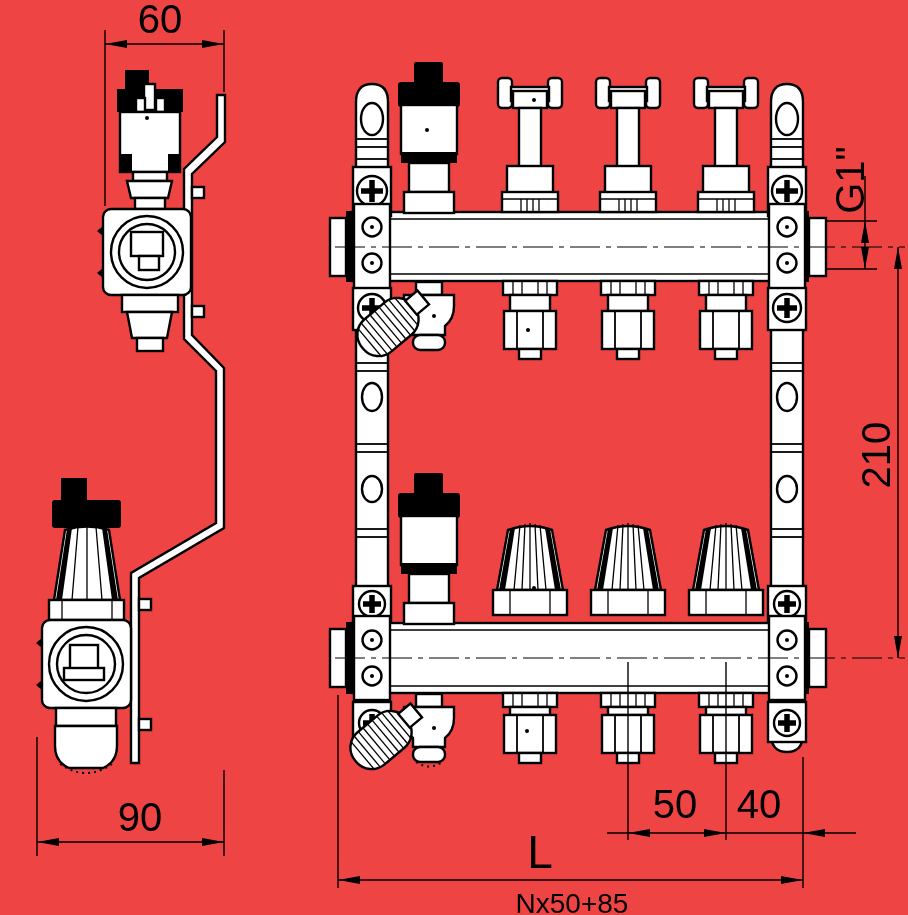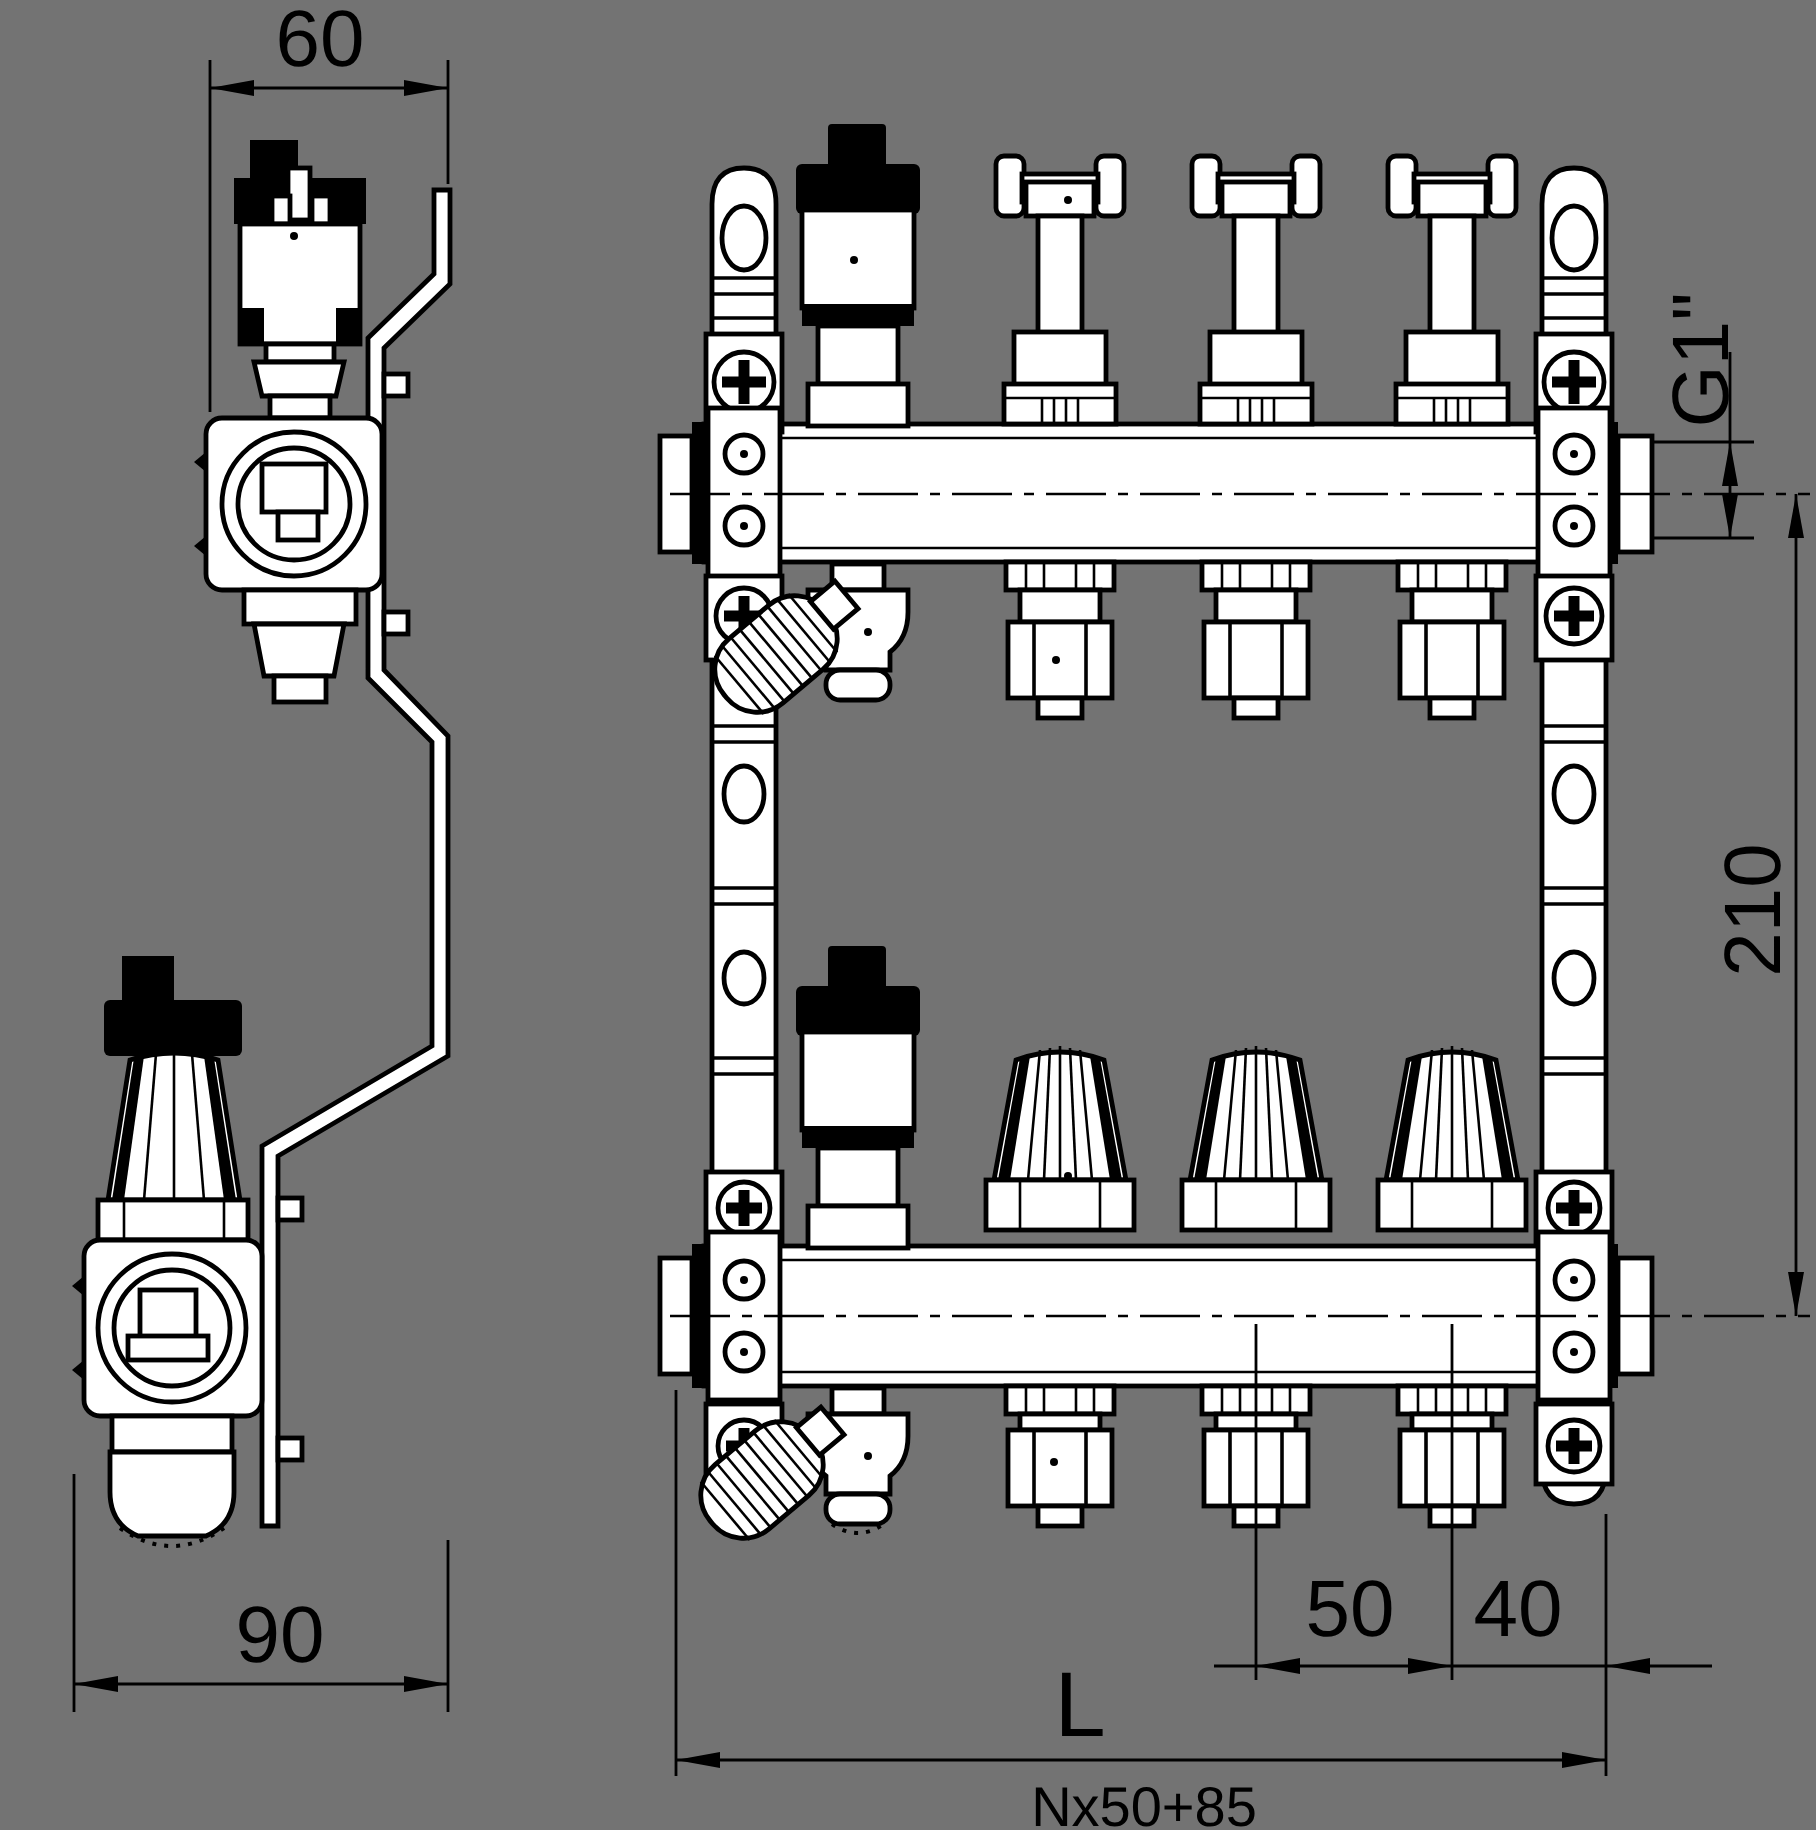--- a/index.html
+++ b/index.html
@@ -1,16 +1,16 @@
 <!DOCTYPE html>
 <html><head>
 <meta charset="utf-8">
 <style>
   html,body { margin:0; padding:0; background:#ffffff; }
-  .page { width:908px; height:915px; background:#737373; position:relative; }
+  .page { width:908px; height:915px; background:#ef4444; position:relative; }
   svg text { font-family:"Liberation Sans", sans-serif; fill:#000; }
   .w  { fill:#fff; stroke:#000; stroke-width:2.4; }
   .b  { fill:#000; stroke:none; }
   .l  { stroke:#000; stroke-width:1.8; fill:none; }
   .l2 { stroke:#000; stroke-width:1.3; fill:none; }
   .dim{ stroke:#000; stroke-width:1.4; fill:none; }
   .cl { stroke:#000; stroke-width:1.2; fill:none; stroke-dasharray:30 6 5 6; }
   .x  { stroke:#000; stroke-width:5.5; }
   .dot{ stroke:#000; stroke-width:2; fill:none; stroke-dasharray:2 4; }
   .t40{ font-size:40px; } .t46{ font-size:46px; } .t28{ font-size:28px; }

